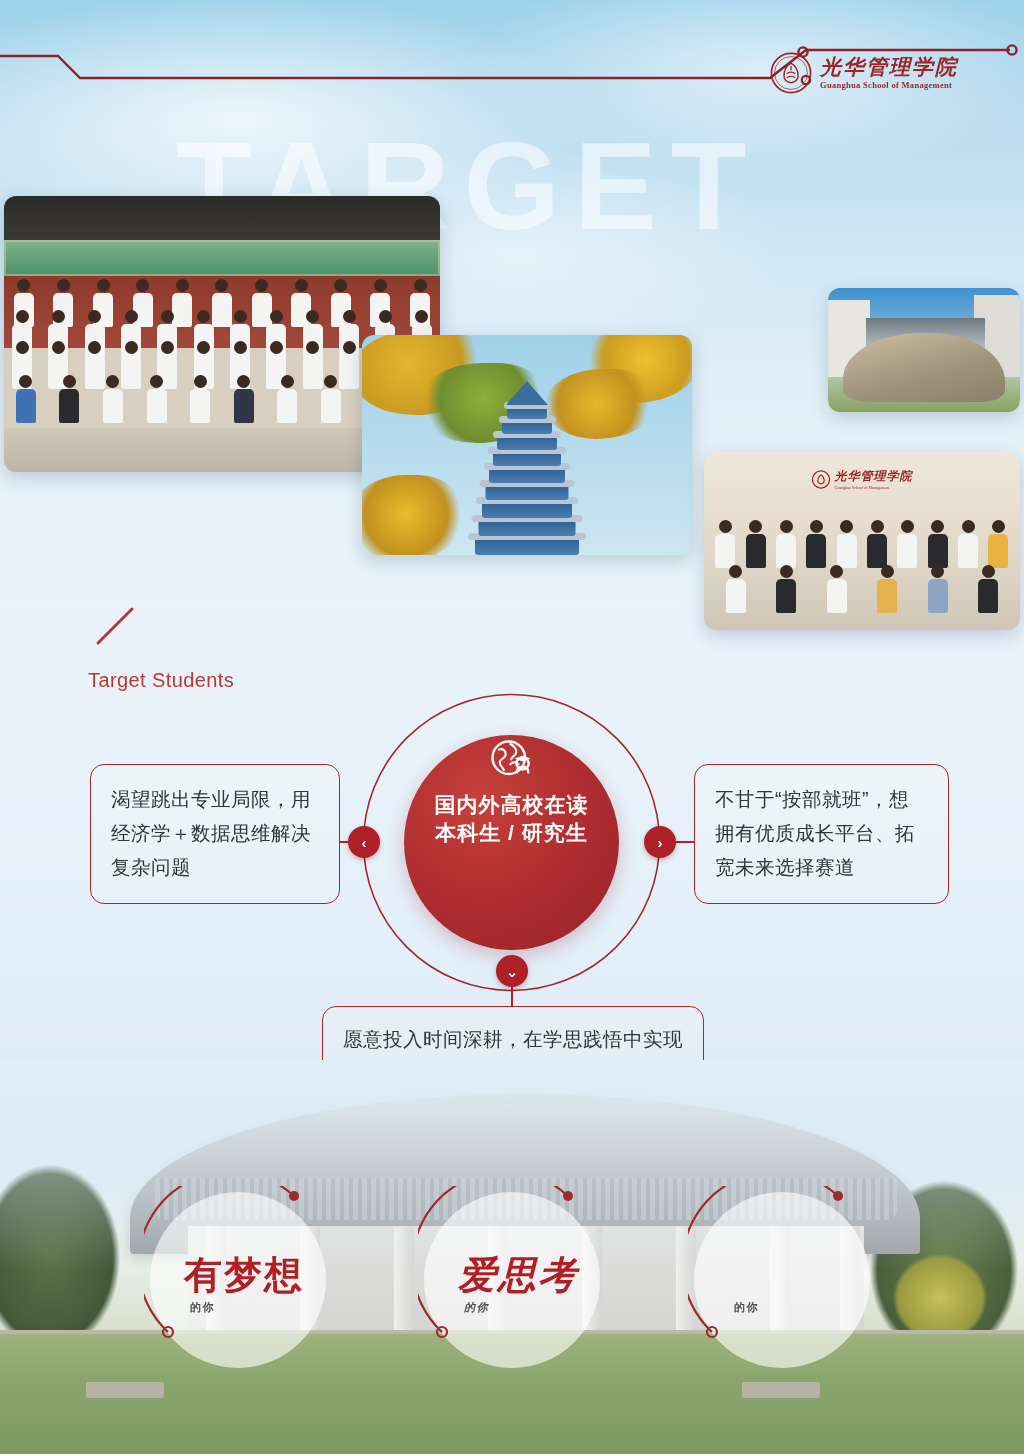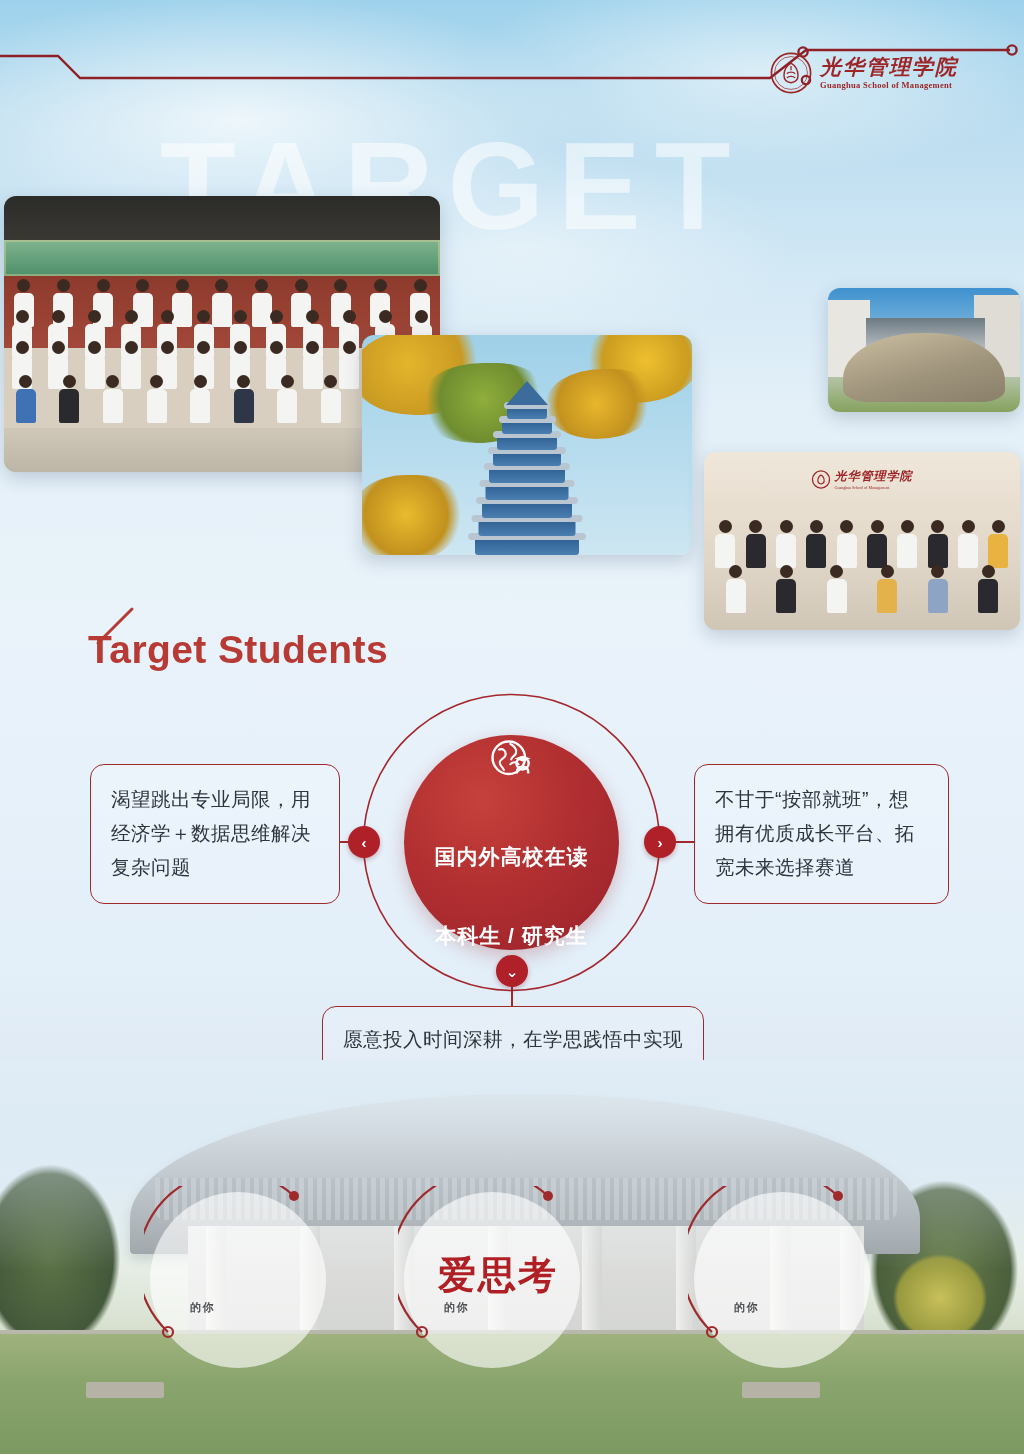--- a/index.html
+++ b/index.html
@@ -39,21 +39,21 @@
     font-size:21px; font-weight:700; color:#9c2527; letter-spacing:2px;
     font-style:italic; line-height:1.05;
   }
   .logo-en {
     font-family:"Liberation Serif","DejaVu Serif",serif;
     font-size:8.5px; font-weight:700; color:#9c2527; letter-spacing:.3px; margin-top:2px;
   }
 
   
   .watermark {
-    position:absolute; left:160px; top:124px;
+    position:absolute; left:176px; top:124px;
     font-size:124px; font-weight:800; letter-spacing:14px;
     color:rgba(255,255,255,.55); line-height:1; white-space:nowrap;
     user-select:none;
   }
 
   
   .photo { position:absolute; border-radius:12px; overflow:hidden;
            box-shadow:0 6px 18px rgba(40,70,100,.22); }
 
   
@@ -109,31 +109,31 @@
   .crowd2 { position:absolute; left:2%; top:38%; width:96%; height:58%; }
 
   
   .head-cn {
     position:absolute; left:88px; top:541px;
     font-size:47px; font-weight:800; color:#b01f24; letter-spacing:4px;
     font-family:"DejaVu Sans","Liberation Sans",sans-serif;
   }
   .head-slash { position:absolute; left:94px; top:605px; width:42px; height:42px; }
   .head-en {
-    position:absolute; left:88px; top:628px;
-    font-size:39px; font-weight:700; color:#b73a34; letter-spacing:.4px;
+    position:absolute; left:88px; top:669px;
+    font-size:20px; font-weight:400; color:#b73a34; letter-spacing:.4px;
   }
   .diag-svg { position:absolute; inset:0; }
 
   .core {
     position:absolute; left:404px; top:735px; width:215px; height:215px;
     border-radius:50%;
     background:radial-gradient(circle at 36% 30%, #c4413c 0%, #b22f31 45%, #97222a 100%);
     box-shadow:0 6px 18px rgba(150,30,40,.26);
-    display:flex; flex-direction:column; align-items:center; justify-content:space-between;
+    display:flex; flex-direction:column; align-items:center; justify-content:flex-start;
     color:#fff;
   }
   .core-icon { width:52px; height:52px; margin-bottom:4px; }
   .core-t1, .core-t2 { font-size:21px; font-weight:700; letter-spacing:1px; line-height:1.32; }
 
   .chip {
     position:absolute; width:32px; height:32px; border-radius:50%;
     background:#b02028; display:flex; align-items:center; justify-content:center;
     color:#fff; font-size:15px; font-weight:700; line-height:1;
     box-shadow:0 2px 5px rgba(120,20,30,.3);
@@ -199,21 +199,21 @@
   
   .kw { position:absolute; width:176px; height:176px; }
   .kw-disc { position:absolute; inset:0; border-radius:50%;
              background:rgba(255,255,255,.62); }
   .kw-arc { position:absolute; inset:-6px; }
   .kw-main { position:absolute; left:34px; top:58px; font-size:38px; font-weight:800;
              color:#b01f24; letter-spacing:2px; white-space:nowrap; }
   .kw-sub  { position:absolute; left:40px; top:108px; font-size:11px; font-weight:600;
              color:#4d4f52; letter-spacing:1.5px; }
   .kw1 { left:150px; top:1192px; }
-  .kw2 { left:404px; top:1192px; }
+  .kw2 { left:424px; top:1192px;font-style:italic; }
   .kw3 { left:694px; top:1192px; }
 </style>
 </head>
 <body>
 
 <div id="page">
 
   <div class="sky"></div>
   <div class="mid-bg"></div>
 
@@ -615,20 +615,21 @@
   </div>
 
 
   <div class="kw kw1">
     <div class="kw-disc"></div>
     <svg class="kw-arc" viewBox="0 0 188 188">
       <path d="M150 10 A 92 92 0 0 0 24 146" fill="none" stroke="#9f2a2c" stroke-width="2.2"></path>
       <circle cx="150" cy="10" r="5" fill="#9f2a2c"></circle>
       <circle cx="24" cy="146" r="5" fill="none" stroke="#9f2a2c" stroke-width="2.2"></circle>
     </svg>
+    <div class="kw-main">有梦想</div>
     <div class="kw-sub">的你</div>
   </div>
 
   <div class="kw kw2">
     <div class="kw-disc"></div>
     <svg class="kw-arc" viewBox="0 0 188 188">
       <path d="M150 10 A 92 92 0 0 0 24 146" fill="none" stroke="#9f2a2c" stroke-width="2.2"></path>
       <circle cx="150" cy="10" r="5" fill="#9f2a2c"></circle>
       <circle cx="24" cy="146" r="5" fill="none" stroke="#9f2a2c" stroke-width="2.2"></circle>
     </svg>

